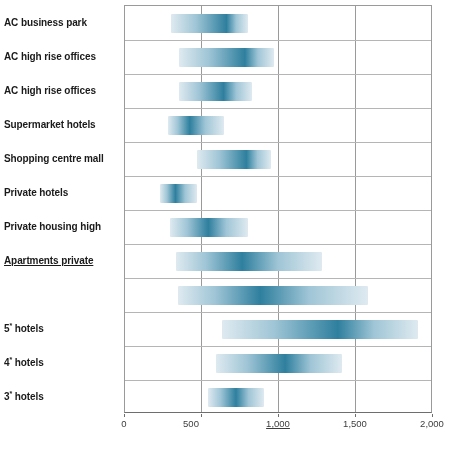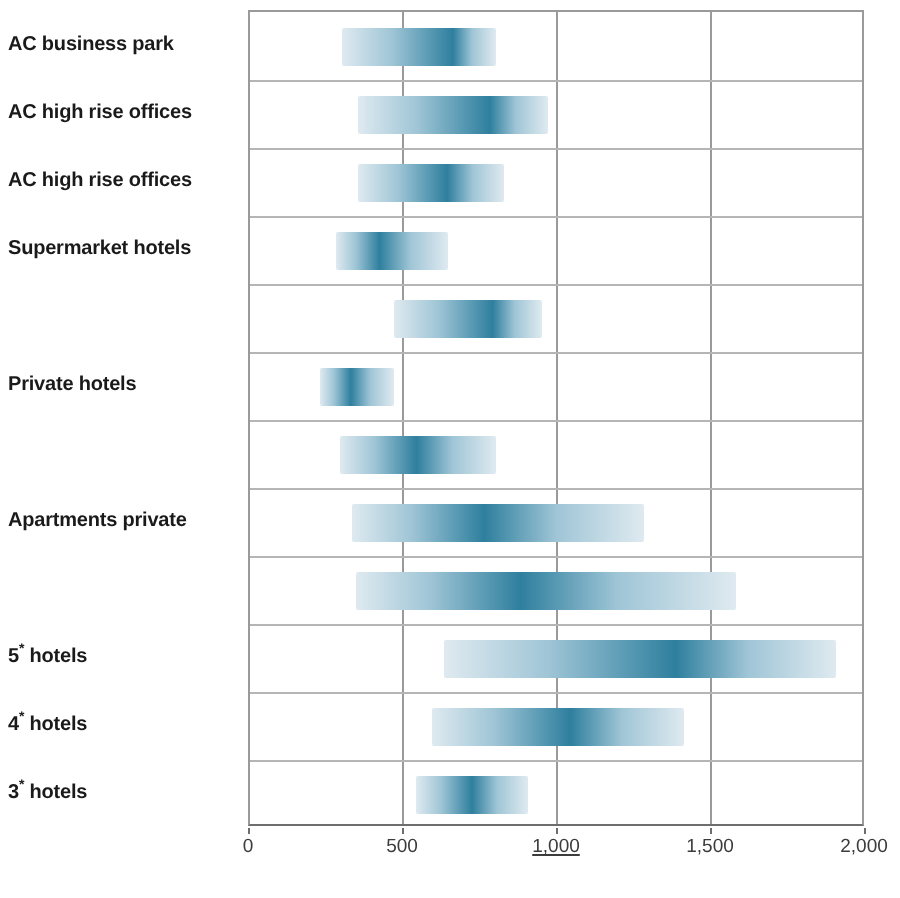--- a/index.html
+++ b/index.html
@@ -109,22 +109,24 @@
 </head>
 <body>
 
 <div id="chart-root">
 
   <div id="labels-col">
       <div class="cat-label" style="top: 16.5px;">AC business park</div>
       <div class="cat-label" style="top: 50.5px;">AC high rise offices</div>
       <div class="cat-label" style="top: 84.5px;">AC high rise offices</div>
       <div class="cat-label" style="top: 118.5px;">Supermarket hotels</div>
+      <div class="cat-label" style="top: 152.5px;">Shopping centre mall</div>
       <div class="cat-label" style="top: 186.5px;">Private hotels</div>
-      <div class="cat-label" style="top: 254.5px;">Apartments private</div>
+      <div class="cat-label" style="top: 220.5px;">Private housing high</div>
+      <div class="cat-label" style="top: 254.5px; text-decoration: underline;">Apartments private</div>
       <div class="cat-label" style="top: 322.5px;">5<sup>*</sup> hotels</div>
       <div class="cat-label" style="top: 356.5px;">4<sup>*</sup> hotels</div>
       <div class="cat-label" style="top: 390.5px;">3<sup>*</sup> hotels</div>
     </div>
 
   <div id="plot">
     <div id="vgrids">
         <div class="vgrid" style="left: 76px;"></div>
         <div class="vgrid" style="left: 153px;"></div>
         <div class="vgrid" style="left: 230px;"></div>
@@ -155,21 +157,21 @@
         <div class="bar" title="5* hotels: 630–1900" style="left: 97.02px; width: 195.58px; top: 313.5px; background: linear-gradient(to right, rgb(223, 234, 240) 0%, rgb(159, 197, 214) 26.6%, rgb(46, 127, 158) 59.1%, rgb(159, 197, 214) 77.5%, rgb(223, 234, 240) 100%);"></div>
         <div class="bar" title="4* hotels: 590–1410" style="left: 90.86px; width: 126.28px; top: 347.5px; background: linear-gradient(to right, rgb(223, 234, 240) 0%, rgb(159, 197, 214) 24.7%, rgb(46, 127, 158) 54.9%, rgb(159, 197, 214) 75.2%, rgb(223, 234, 240) 100%);"></div>
         <div class="bar" title="3* hotels: 540–900" style="left: 83.16px; width: 55.44px; top: 381.5px; background: linear-gradient(to right, rgb(223, 234, 240) 0%, rgb(159, 197, 214) 22.5%, rgb(46, 127, 158) 50%, rgb(159, 197, 214) 72.5%, rgb(223, 234, 240) 100%);"></div>
       </div>
   </div>
 
   <div id="xaxis">
       <div class="xtick-mark" style="left: 0px;"></div>
       <div class="xtick-label" style="left: 0px;">0</div>
       <div class="xtick-mark" style="left: 77px;"></div>
-      <div class="xtick-label" style="left: 77px;">500</div>
+      <div class="xtick-label" style="left: 67px;">500</div>
       <div class="xtick-mark" style="left: 154px;"></div>
       <div class="xtick-label" style="left: 154px; text-decoration: underline;">1,000</div>
       <div class="xtick-mark" style="left: 231px;"></div>
       <div class="xtick-label" style="left: 231px;">1,500</div>
       <div class="xtick-mark" style="left: 308px;"></div>
       <div class="xtick-label" style="left: 308px;">2,000</div>
     </div>
 
 </div>
 

